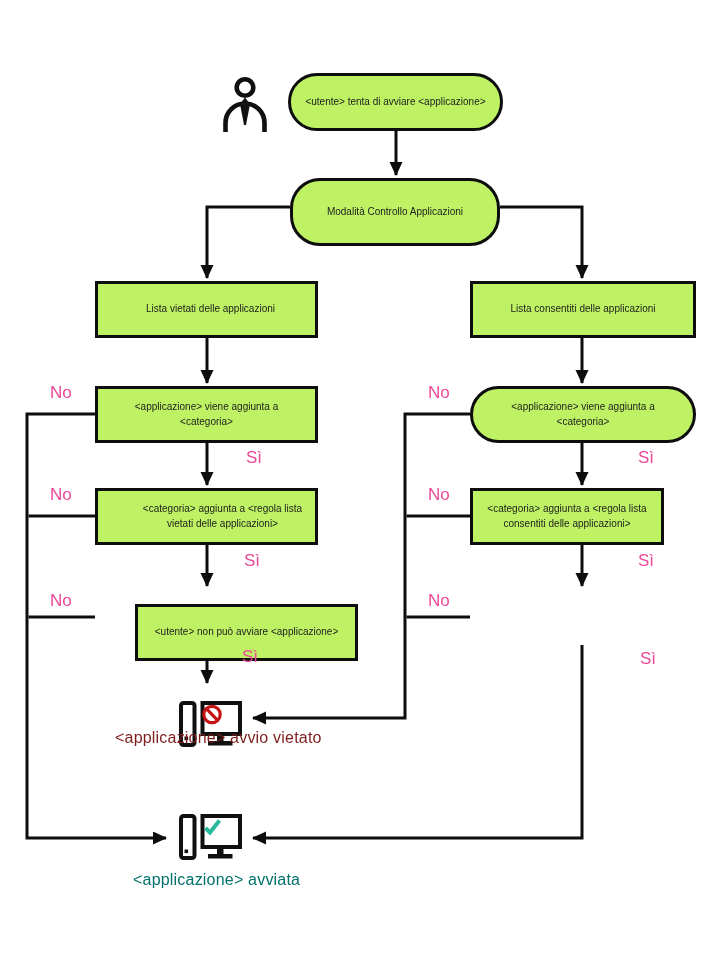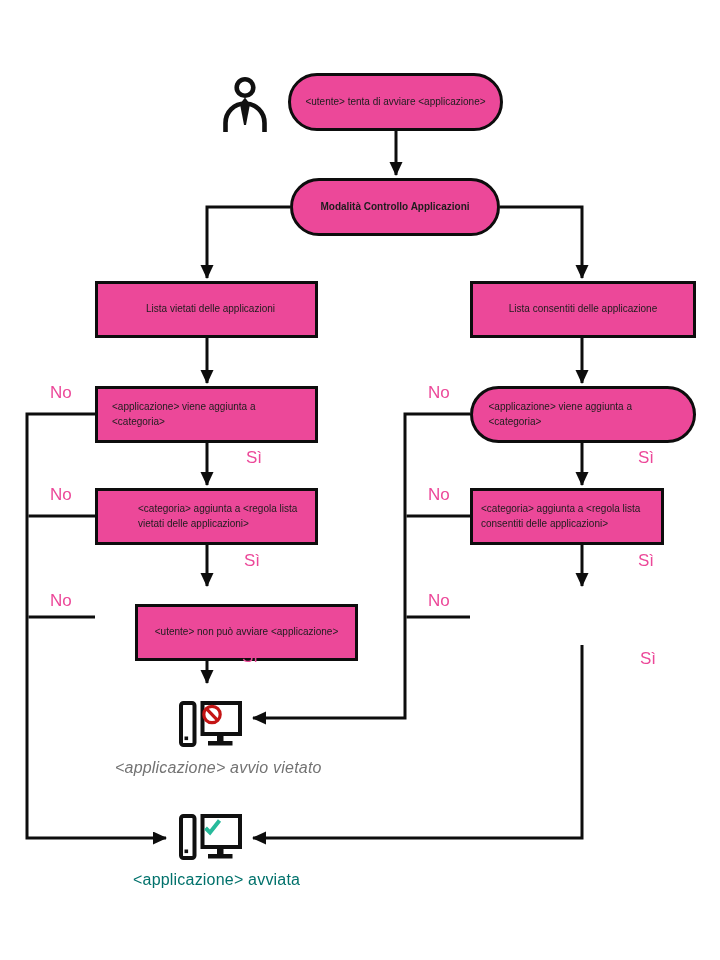--- a/index.html
+++ b/index.html
@@ -2,21 +2,21 @@
 <html><head>
 <meta charset="utf-8">
 <style>
   * { margin:0; padding:0; box-sizing:border-box; }
   html,body { background:#ffffff; }
   body { width:720px; height:960px; font-family:"Liberation Sans", sans-serif; }
   .canvas { position:relative; width:720px; height:960px; background:#ffffff; overflow:hidden; }
 
   .node {
     position:absolute; display:flex; align-items:center; justify-content:center;
-    text-align:left; border:3px solid #0d0d0d; background:#ec4899;
+    text-align:center; border:3px solid #0d0d0d; background:#bef264;
     color:#1d1d1d; font-size:10px; line-height:1.45;
   }
   .node-text { display:block; max-width:205px; padding:0 8px; }
   .stadium { border-radius:30px; }
 
   .lbl { position:absolute; font-size:17px; color:#ec4899; line-height:1.1; }
   .outcome { position:absolute; font-size:16px; letter-spacing:0.2px; }
 
   svg.wires { position:absolute; left:0; top:0; }
   .icon { position:absolute; }
@@ -56,39 +56,39 @@
   <svg class="icon" style="left:222px; top:76px;" width="46" height="56" viewBox="0 0 46 56">
     <circle cx="23" cy="11.5" r="8.3" fill="none" stroke="#101010" stroke-width="4.6"></circle>
     <path d="M3.5 56 V47 A19.5 19.5 0 0 1 42.5 47 V56" fill="none" stroke="#101010" stroke-width="4.6"></path>
     <path d="M23 21.5 L28 28 L24 49 L22 49 L18 28 Z" fill="#101010"></path>
   </svg>
 
   <div class="node stadium" style="left:288px; top:73px; width:215px; height:58px;">
     <span class="node-text">&lt;utente&gt; tenta di avviare &lt;applicazione&gt;</span>
   </div>
 
-  <div class="node stadium" style="left:290px; top:178px; width:210px; height:58px;font-weight:bold;">
+  <div class="node stadium" style="left:290px; top:178px; width:210px; height:68px;">
     <span class="node-text">Modalità Controllo Applicazioni</span>
   </div>
 
   <div class="node" style="left:95px; top:281px; width:223px; height:57px;padding-left:8px;">
     <span class="node-text">Lista vietati delle applicazioni</span>
   </div>
   <div class="node" style="left:95px; top:386px; width:223px; height:57px;">
     <span class="node-text">&lt;applicazione&gt; viene aggiunta a &lt;categoria&gt;</span>
   </div>
   <div class="node" style="left:95px; top:488px; width:223px; height:57px;padding-left:32px;">
     <span class="node-text">&lt;categoria&gt; aggiunta a &lt;regola lista vietati delle applicazioni&gt;</span>
   </div>
   <div class="node" style="left:95px; top:604px; width:223px; height:57px;margin-left:40px;">
     <span class="node-text">&lt;utente&gt; non può avviare &lt;applicazione&gt;</span>
   </div>
 
   <div class="node" style="left:470px; top:281px; width:226px; height:57px;">
-    <span class="node-text">Lista consentiti delle applicazione</span>
+    <span class="node-text">Lista consentiti delle applicazioni</span>
   </div>
   <div class="node stadium" style="left:470px; top:386px; width:226px; height:57px;">
     <span class="node-text">&lt;applicazione&gt; viene aggiunta a &lt;categoria&gt;</span>
   </div>
   <div class="node" style="left:470px; top:488px; width:194px; height:57px;">
     <span class="node-text">&lt;categoria&gt; aggiunta a &lt;regola lista consentiti delle applicazioni&gt;</span>
   </div>
 
   <span class="lbl" style="left:50px; top:384px;">No</span>
   <span class="lbl" style="left:50px; top:486px;">No</span>
@@ -109,21 +109,21 @@
     <rect x="5.5" y="35.5" width="3.6" height="3.6" fill="#101010"></rect>
     <rect x="23.5" y="2" width="37.5" height="31" fill="#ffffff" stroke="#101010" stroke-width="4"></rect>
     <rect x="38" y="33" width="6.5" height="7" fill="#101010"></rect>
     <rect x="29" y="40" width="24.5" height="4.5" fill="#101010"></rect>
     <g fill="none" stroke-width="3.2" stroke="#c41414">
       <circle cx="33" cy="13.5" r="8.2"></circle>
       <line x1="27.4" y1="7.7" x2="38.6" y2="19.3"></line>
     </g>
   </svg>
 
-  <span class="outcome" style="left: 115px; top: 759px; color: #737373; font-style: italic;">&lt;applicazione&gt; avvio vietato</span>
+  <span class="outcome" style="left: 115px; top: 729px; color: #7f1d1d;">&lt;applicazione&gt; avvio vietato</span>
 
   <svg class="icon" style="left:179px; top:814px;" width="63" height="46" viewBox="0 0 63 46">
     <rect x="2" y="2" width="13.5" height="42" rx="2.5" fill="none" stroke="#101010" stroke-width="4"></rect>
     <rect x="5.5" y="35.5" width="3.6" height="3.6" fill="#101010"></rect>
     <rect x="23.5" y="2" width="37.5" height="31" fill="#ffffff" stroke="#101010" stroke-width="4"></rect>
     <rect x="38" y="33" width="6.5" height="7" fill="#101010"></rect>
     <rect x="29" y="40" width="24.5" height="4.5" fill="#101010"></rect>
     <polyline points="26.5,14 31,18.5 40.5,6.5" fill="none" stroke-width="4" stroke="#27ba9b"></polyline>
   </svg>
 

